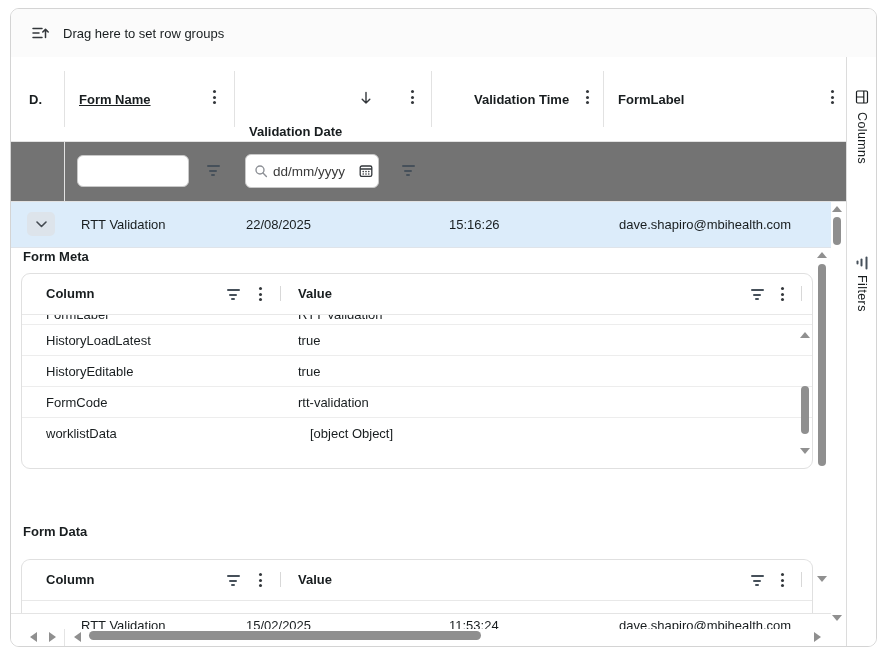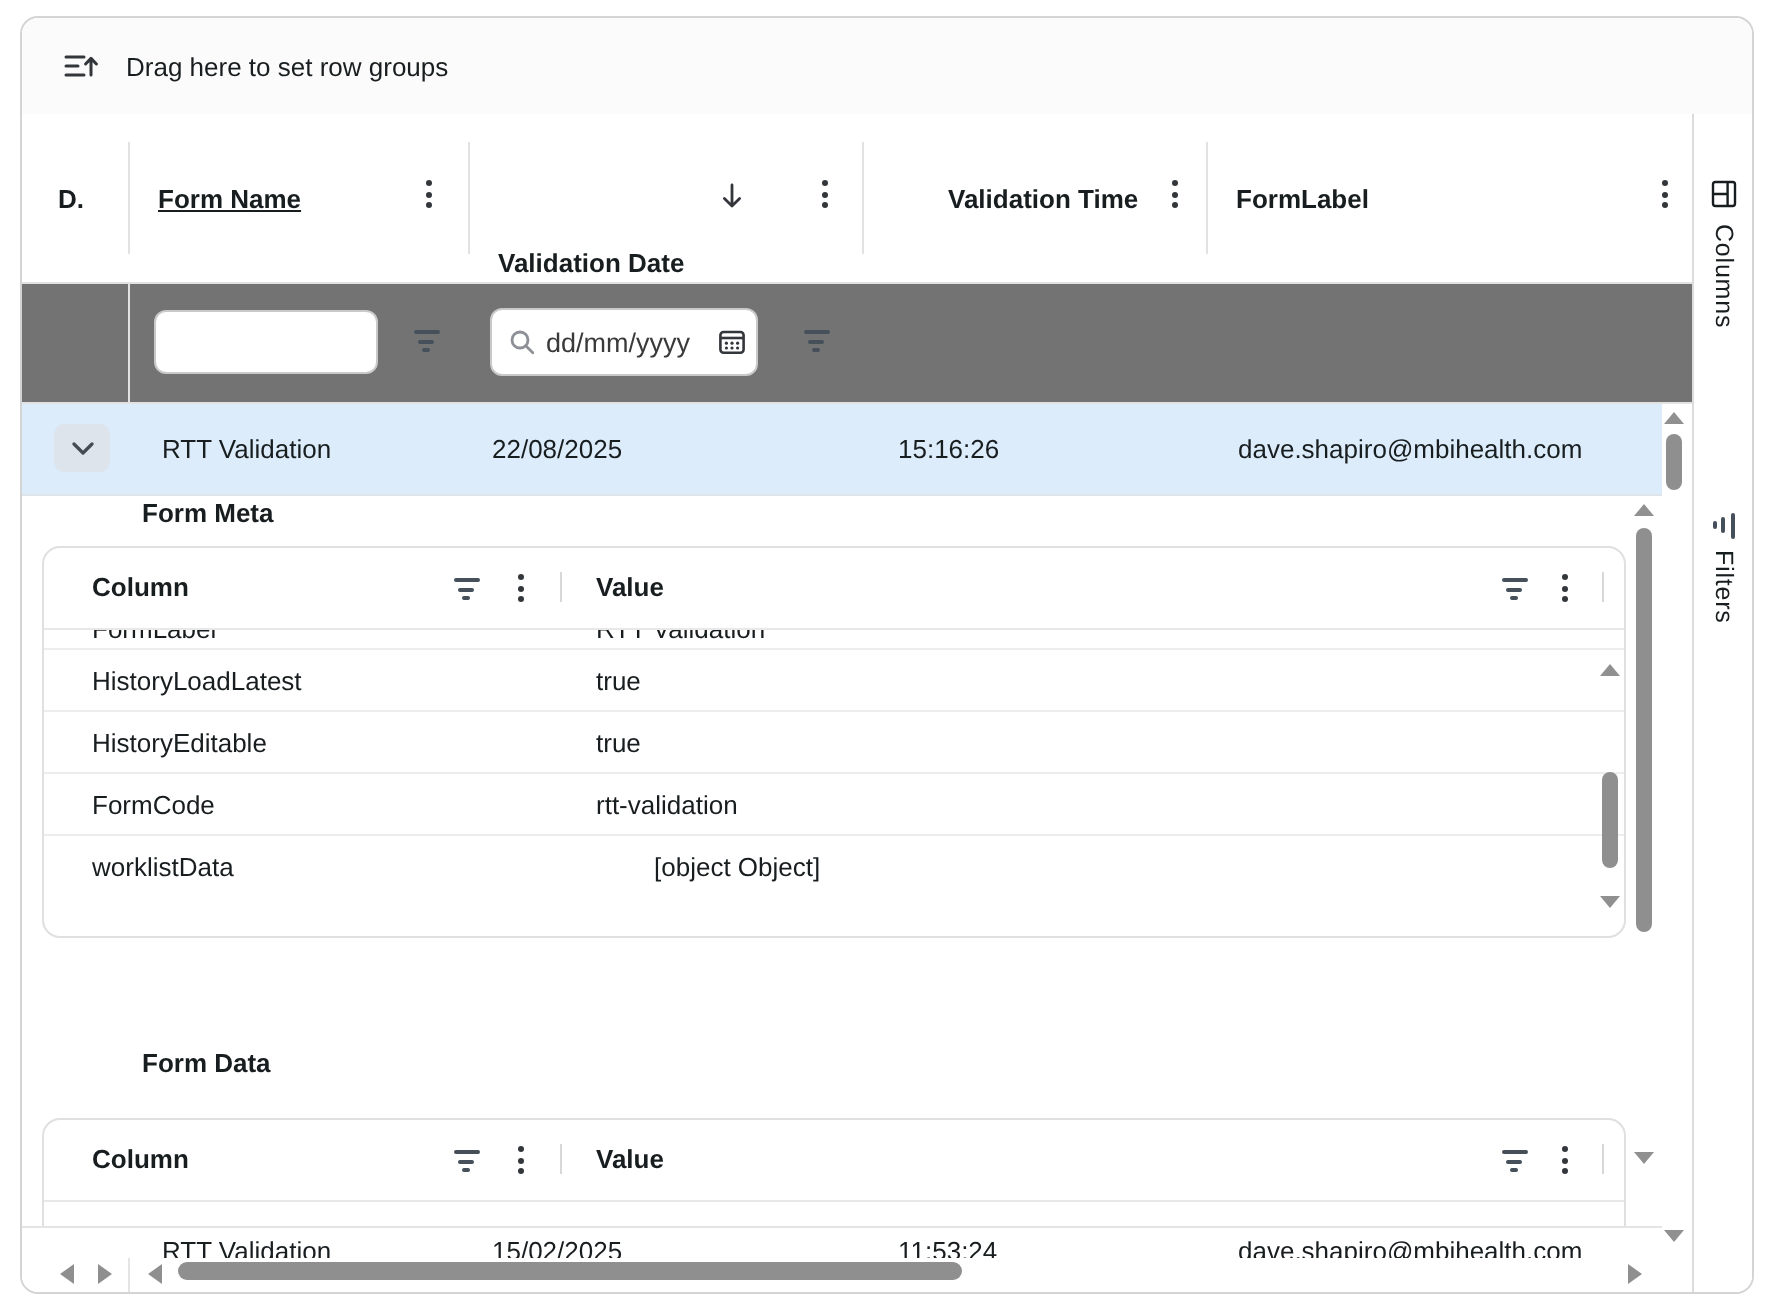--- a/index.html
+++ b/index.html
@@ -1,21 +1,21 @@
 <!DOCTYPE html>
 <html style="--text: #181d1f; --selected-row: #dcecfa; --panel-bg: #fbfbfb; --thumb: #8f8f8f; --expand-btn-bg: #dde4eb;"><head>
 <meta charset="utf-8">
 <style>
   html,body{margin:0;padding:0;width:887px;height:652px;background:#fff;overflow:hidden;
     font-family:"Liberation Sans","DejaVu Sans",sans-serif;color:var(--text,#181d1f);}
   .frame{position:absolute;left:10px;top:8px;width:865px;height:637px;background:#fff;
     border:1px solid #d4d4d4;border-radius:9px;overflow:hidden;}
   .abs{position:absolute;}
   .txt{font-size:13px;line-height:15px;white-space:nowrap;}
-  .bold{font-weight:700;margin-left:48px;}
+  .bold{font-weight:700;}
   .semibold{font-weight:700;font-size:13px;}
   
   .rg-panel{left:0;top:0;width:100%;height:48px;background:var(--panel-bg,#fbfbfb);
     border-bottom:2px solid #0f172a;display:flex;align-items:center;}
   
   .colsep{width:1px;background:#e2e2e2;}
   
   .kebab{display:flex;flex-direction:column;gap:2.5px;align-items:center;width:14px;cursor:pointer;}
   .kebab i{width:3px;height:3px;border-radius:50%;background:#33373b;}
   
@@ -209,21 +209,21 @@
     <div class="drow">
       <span class="abs txt" style="left:24px;top:8px;">HistoryEditable</span>
       <span class="abs txt" style="left:276px;top:8px;">true</span>
     </div>
     <div class="drow">
       <span class="abs txt" style="left:24px;top:8px;">FormCode</span>
       <span class="abs txt" style="left:276px;top:8px;">rtt-validation</span>
     </div>
     <div class="drow" style="border-bottom:none;">
       <span class="abs txt" style="left:24px;top:8px;">worklistData</span>
-      <span class="abs txt" style="left:281px;top:8px;padding-left:24px;">[object Object]</span>
+      <span class="abs txt" style="left:264px;top:8px;padding-left:24px;">[object Object]</span>
     </div>
 
     <span class="abs tri tri-up" style="left:778px;top:58px;"></span>
     <div class="abs thumb-v" style="left:779px;top:112px;height:48px;"></div>
     <span class="abs tri tri-down" style="left:778px;top:174px;"></span>
   </div>
 
   <span class="abs tri tri-up" style="left:806px;top:243px;"></span>
   <div class="abs thumb-v" style="left:807px;top:255px;height:202px;"></div>
   <span class="abs tri tri-down" style="left:806px;top:567px;"></span>

